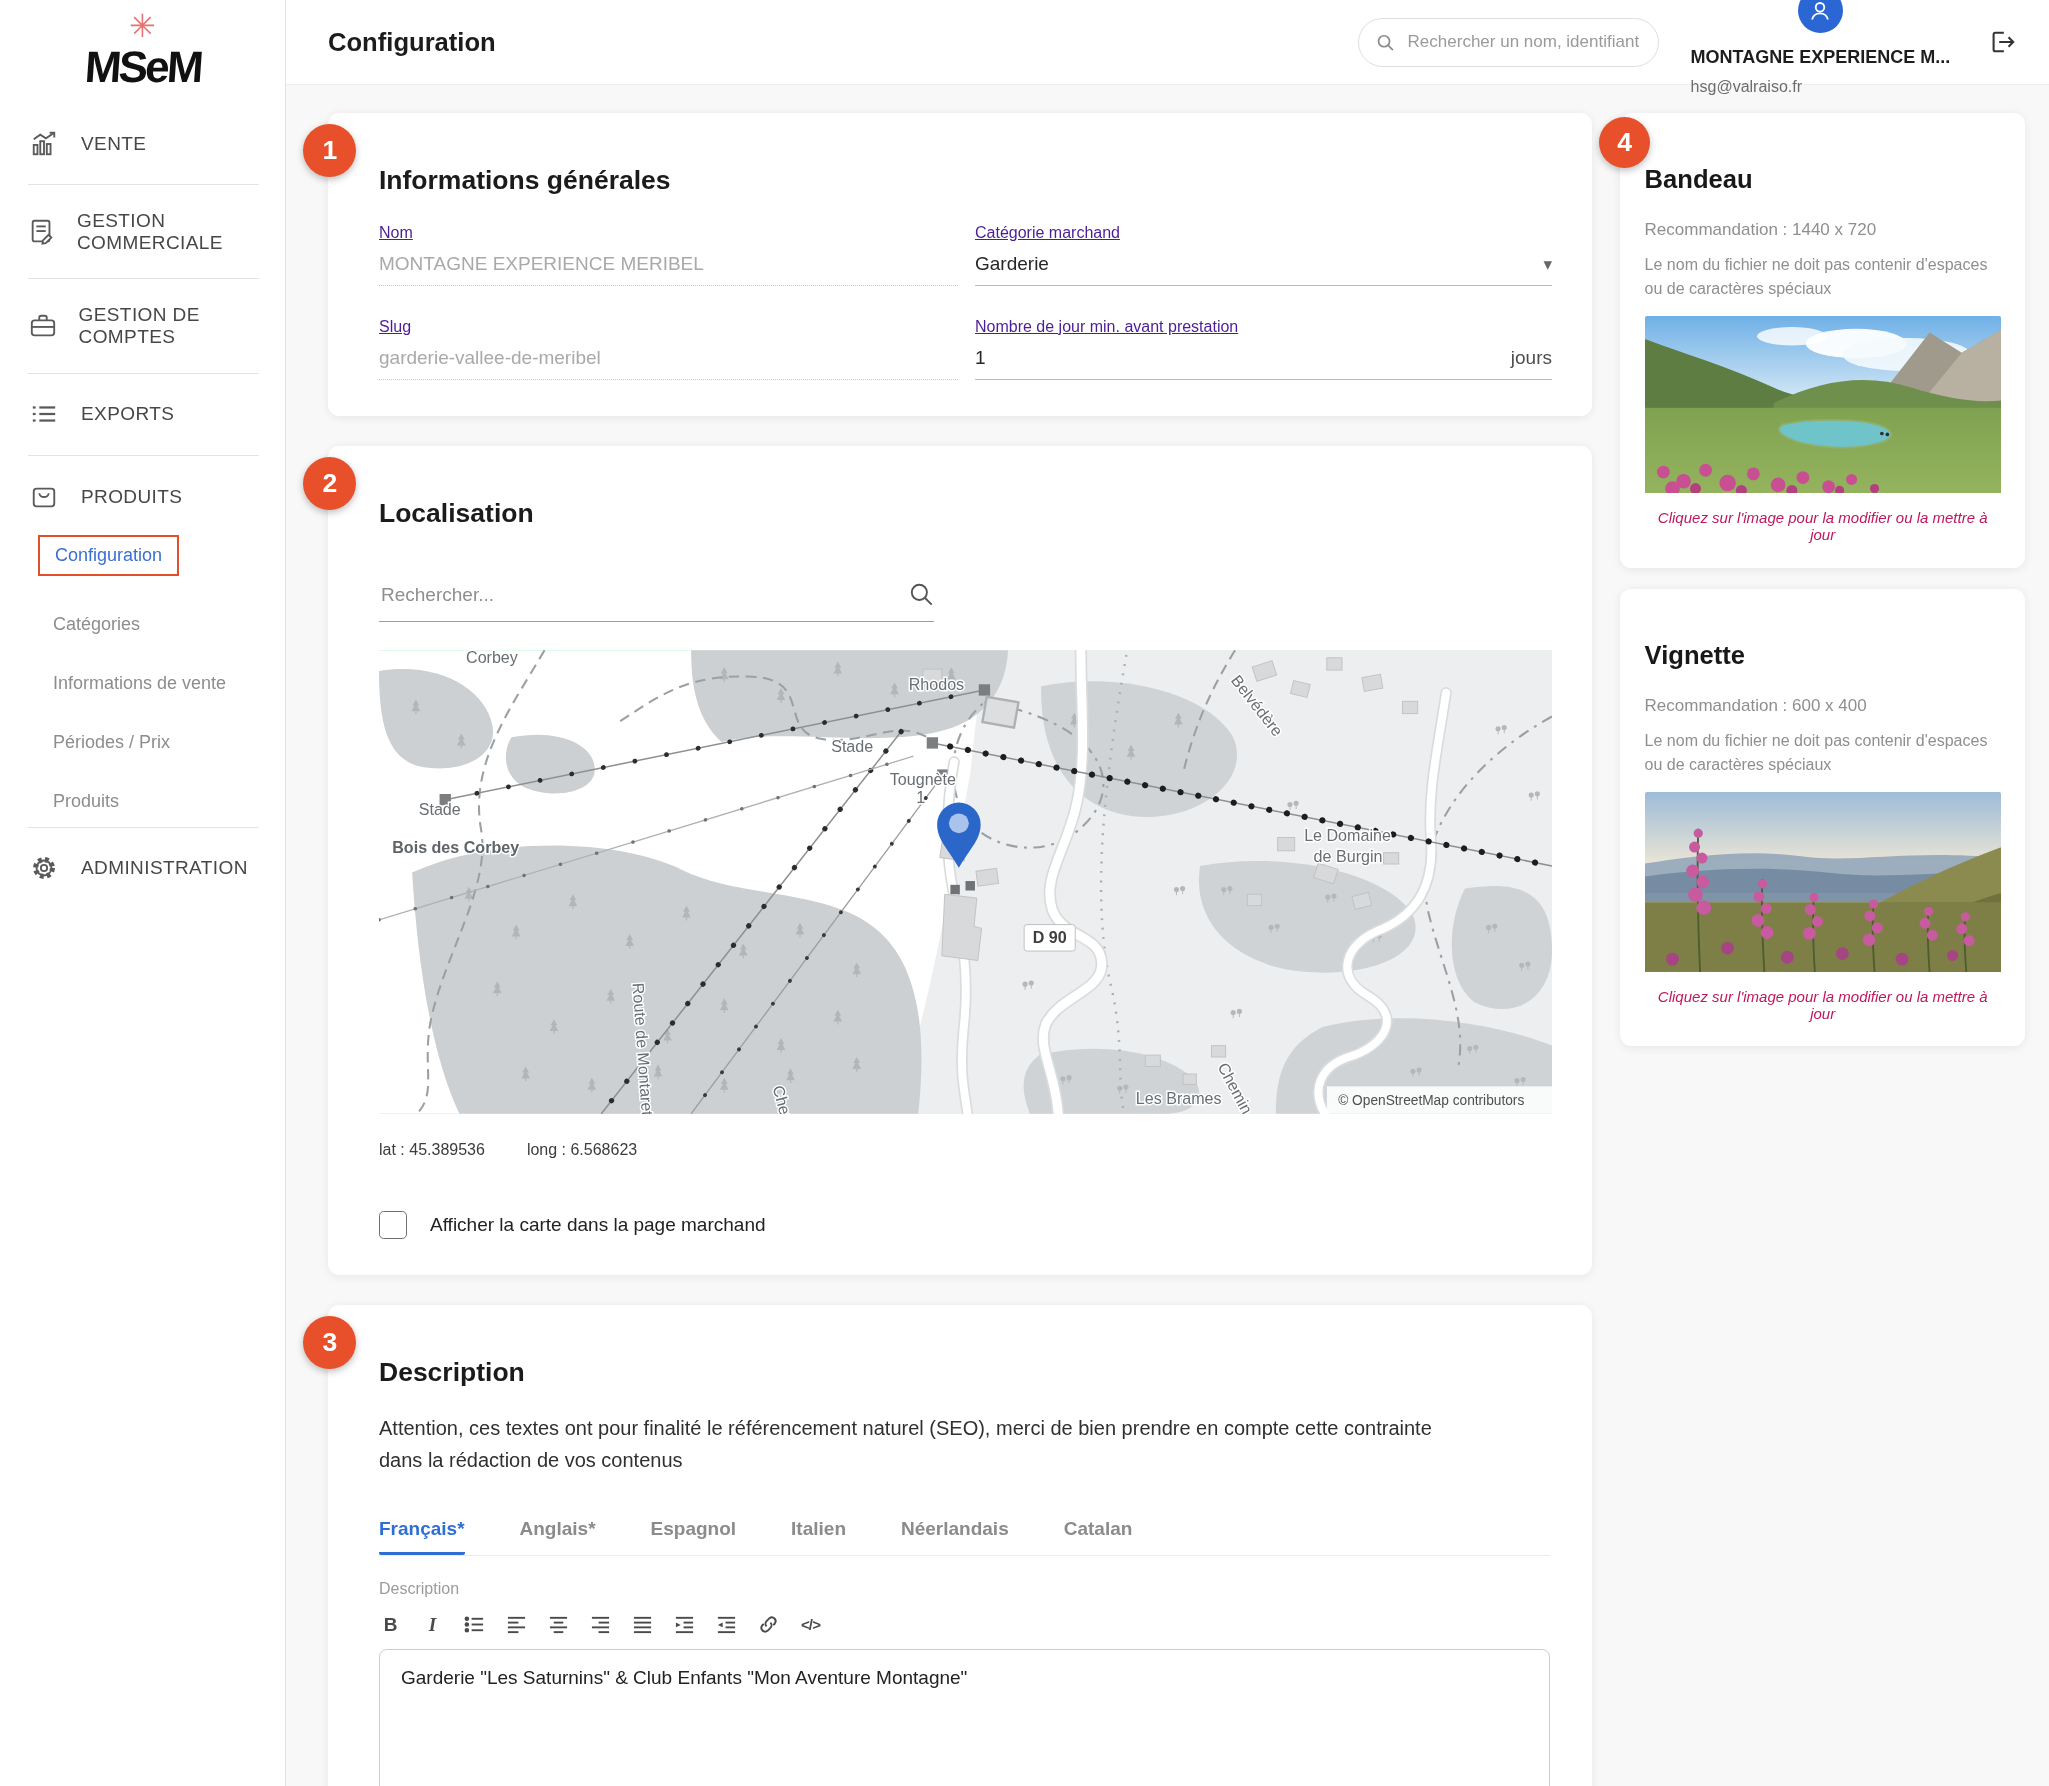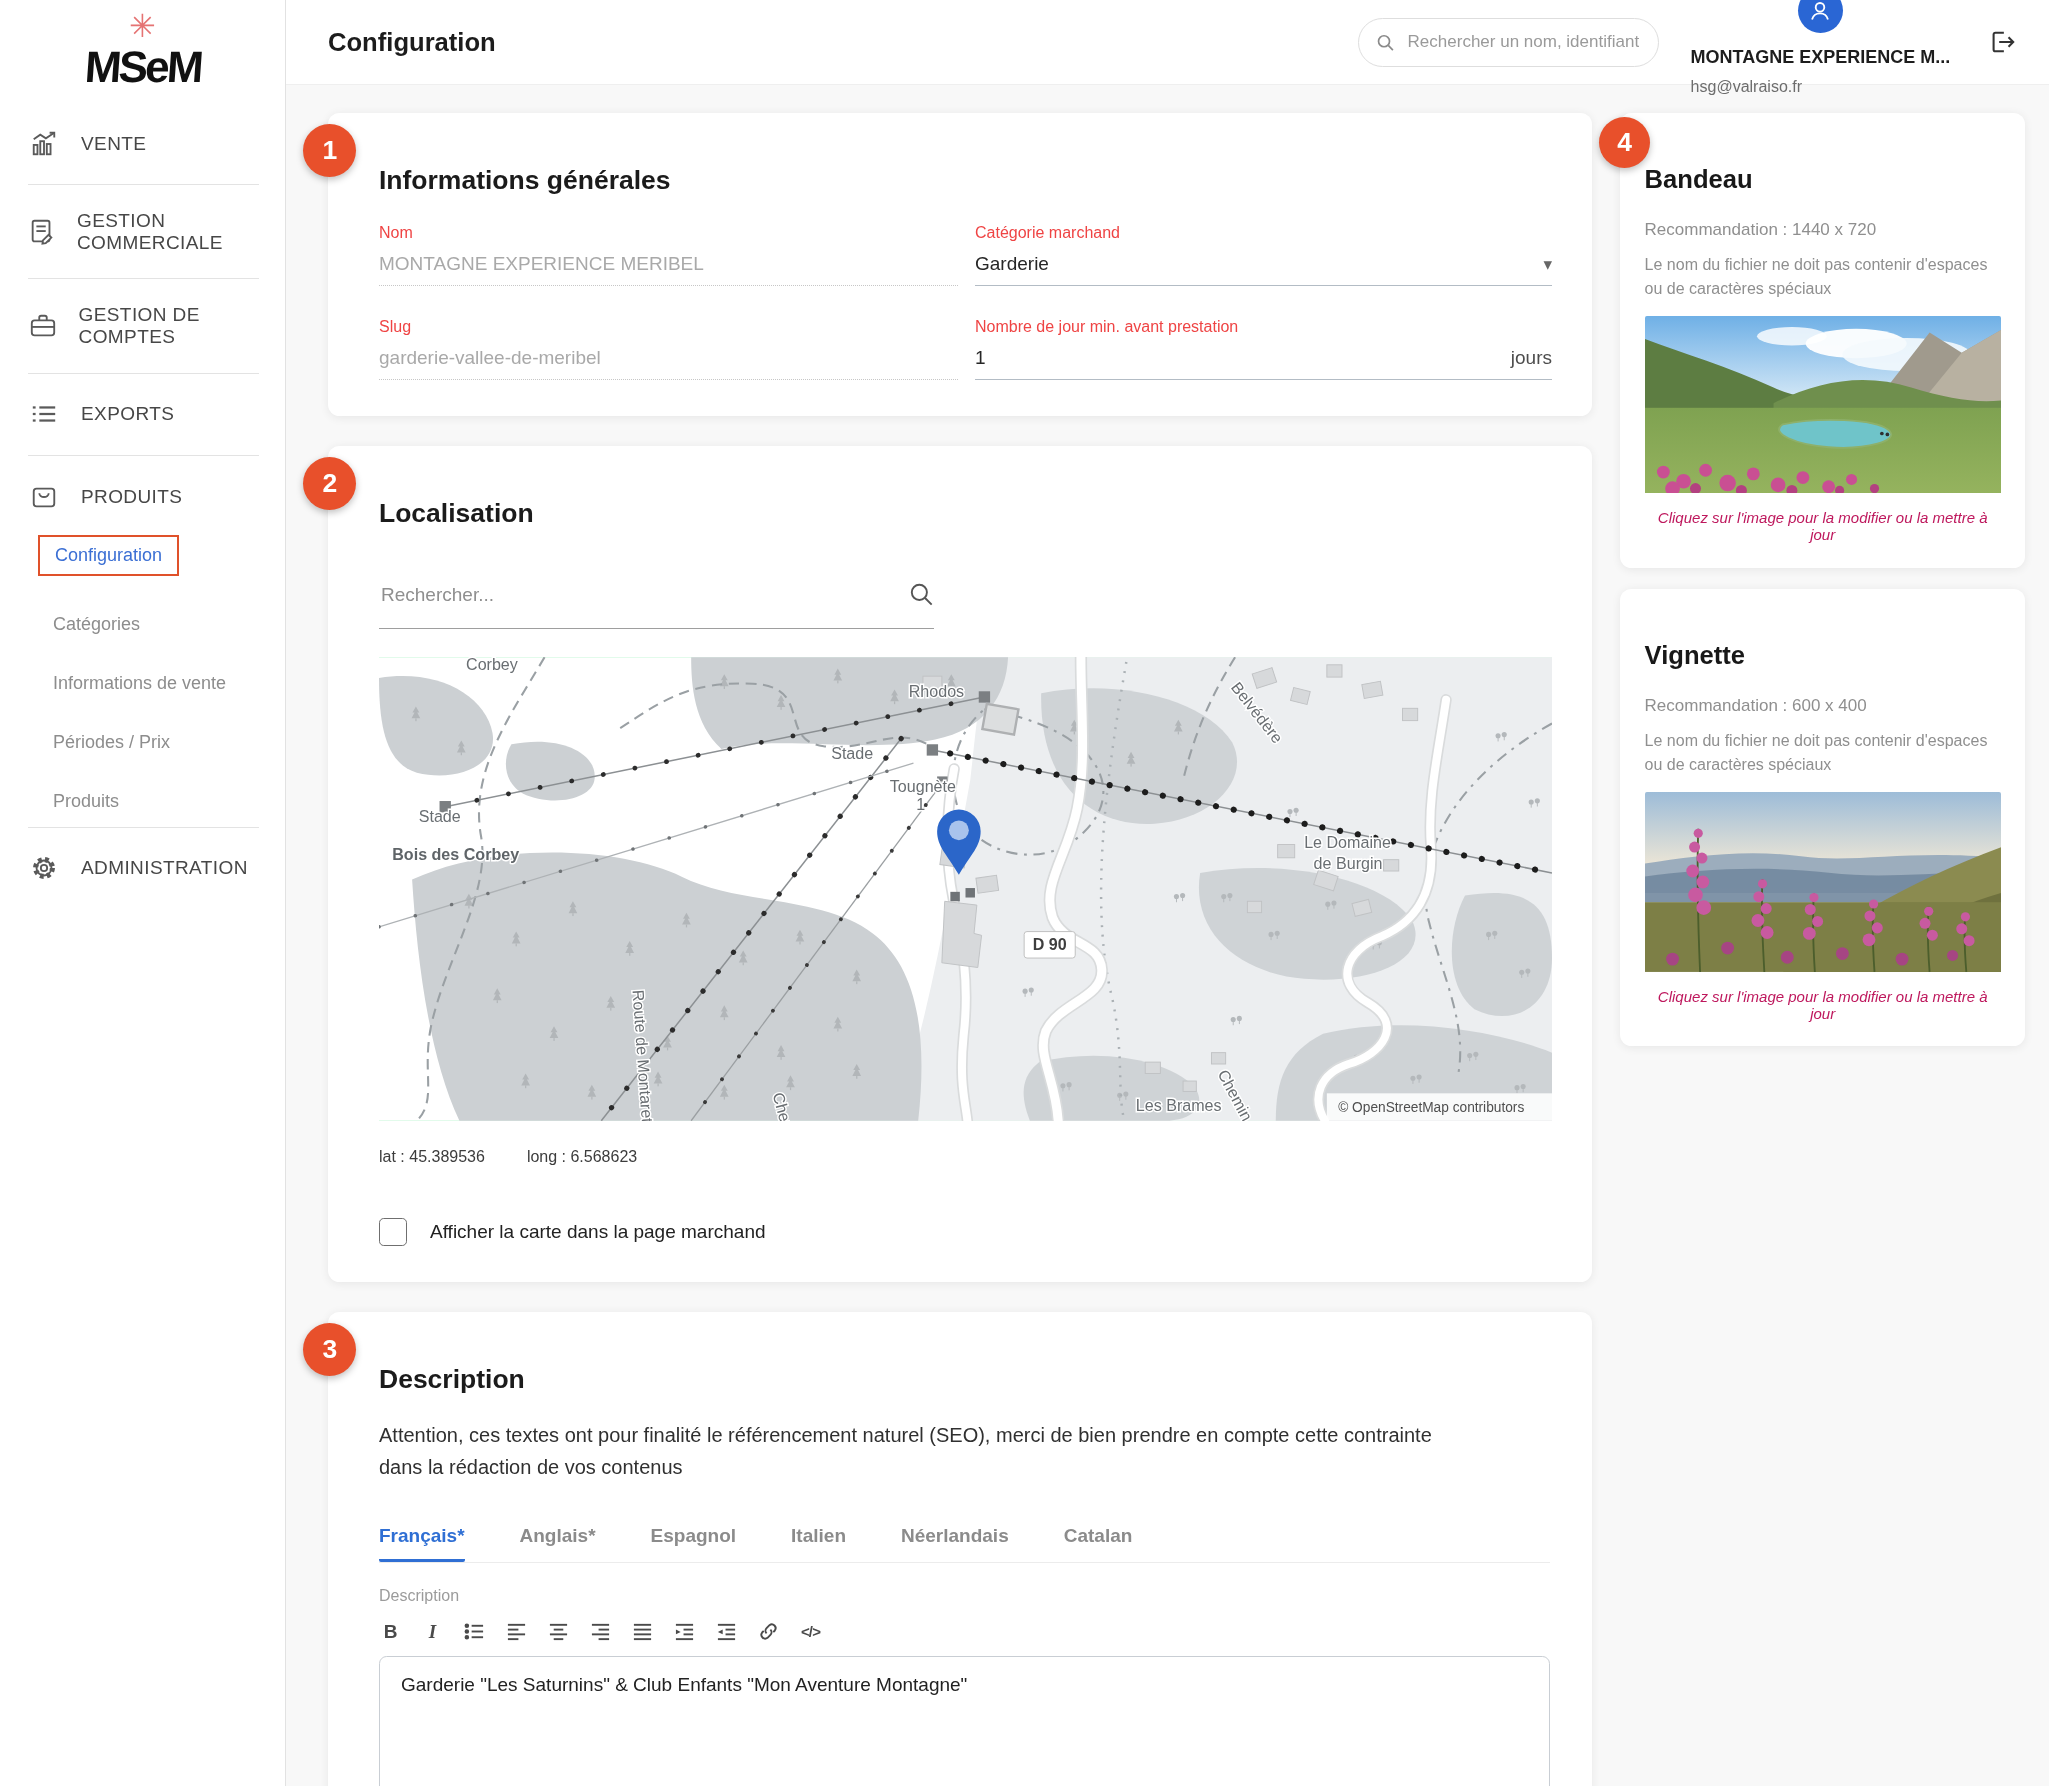--- a/index.html
+++ b/index.html
@@ -34,29 +34,29 @@
   .logout{margin-left:5.7px;cursor:pointer;display:flex;}
   .content{flex:1;padding:28px 24.6px 0 42px;display:flex;gap:28px;align-items:flex-start;}
   .col-main{width:1264px;flex-shrink:0;display:flex;flex-direction:column;gap:30px;}
   .col-aside{flex:1;display:flex;flex-direction:column;gap:21px;}
   .card{background:#fff;border-radius:11.4px;box-shadow:0 1.9px 9.5px rgba(0,0,0,.07);position:relative;}
   .card.pad{padding:30px 42px 36px 51px;}
   .badge{position:absolute;width:53px;height:53px;border-radius:50%;background:#e8502b;color:#fff;font-size:26.5px;font-weight:700;display:flex;align-items:center;justify-content:center;left:-24.6px;top:11.4px;box-shadow:0 2.8px 7.6px rgba(0,0,0,.25);}
   .sec-title{font-size:26.5px;font-weight:700;color:#1b1b1b;}
   
   .fields{display:grid;grid-template-columns:579px 577px;column-gap:17px;row-gap:32px;margin-top:28px;}
-  .fld-label{font-size:16px;color:#ef4444;margin-bottom:11.4px;}
+  .fld-label{font-size:16px;color:#4c1d95;margin-bottom:11.4px;text-decoration:underline;}
   .fld-value{font-size:19px;color:#262626;padding-bottom:9.5px;border-bottom:0.9px solid #b3bcc5;display:flex;align-items:center;}
   .fld-value input{border:none;outline:none;font-size:19px;color:#262626;font-family:inherit;width:100%;background:transparent;padding:0;}
   .fld.disabled .fld-value{border-bottom:1.9px dotted #c7c7c7;}
   .fld.disabled input{color:#a9a9a9;}
   .fld-suffix{color:#4d4d4d;margin-left:auto;}
   .dd-arrow{margin-left:auto;color:#666;font-size:17px;}
   
-  .loc-search{width:555px;display:flex;align-items:flex-end;border-bottom:1.9px solid #9e9e9e;padding-bottom:21px;margin-top:52px;}
+  .loc-search{width:555px;display:flex;align-items:flex-end;border-bottom:1.9px solid #9e9e9e;padding-bottom:14px;margin-top:52px;}
   .loc-search input{border:none;outline:none;font-size:19px;color:#555;font-family:inherit;flex:1;background:transparent;}
   .loc-search input::placeholder{color:#8f8f8f;}
   .map-wrap{margin-top:28px;width:1173px;height:464px;overflow:hidden;background:#86efac;}
   .latlong{margin-top:26.5px;font-size:16px;color:#3c3c3c;font-weight:500;display:flex;gap:42px;}
   .chk-row{margin-top:52px;display:flex;align-items:center;gap:23px;}
   .chk{width:28px;height:28px;border:1.9px solid #6f6f6f;border-radius:4.7px;background:#fff;cursor:pointer;}
   .chk-label{font-size:19px;color:#222;}
   .map-label{font-size:17px;fill:#696e72;paint-order:stroke;stroke:#ffffff;stroke-width:3px;font-weight:500;}
   .map-label.big{font-weight:700;fill:#5f6468;}
   

